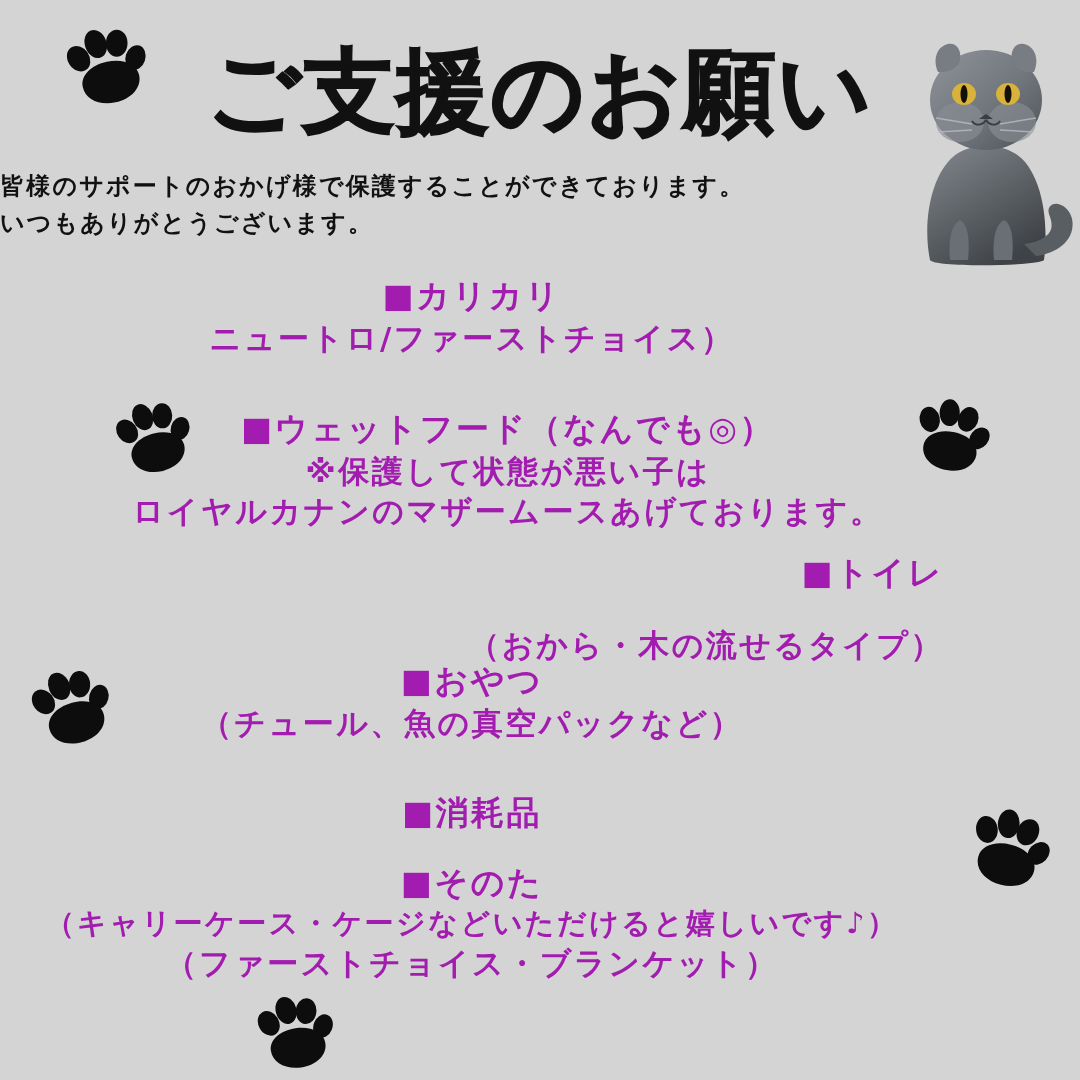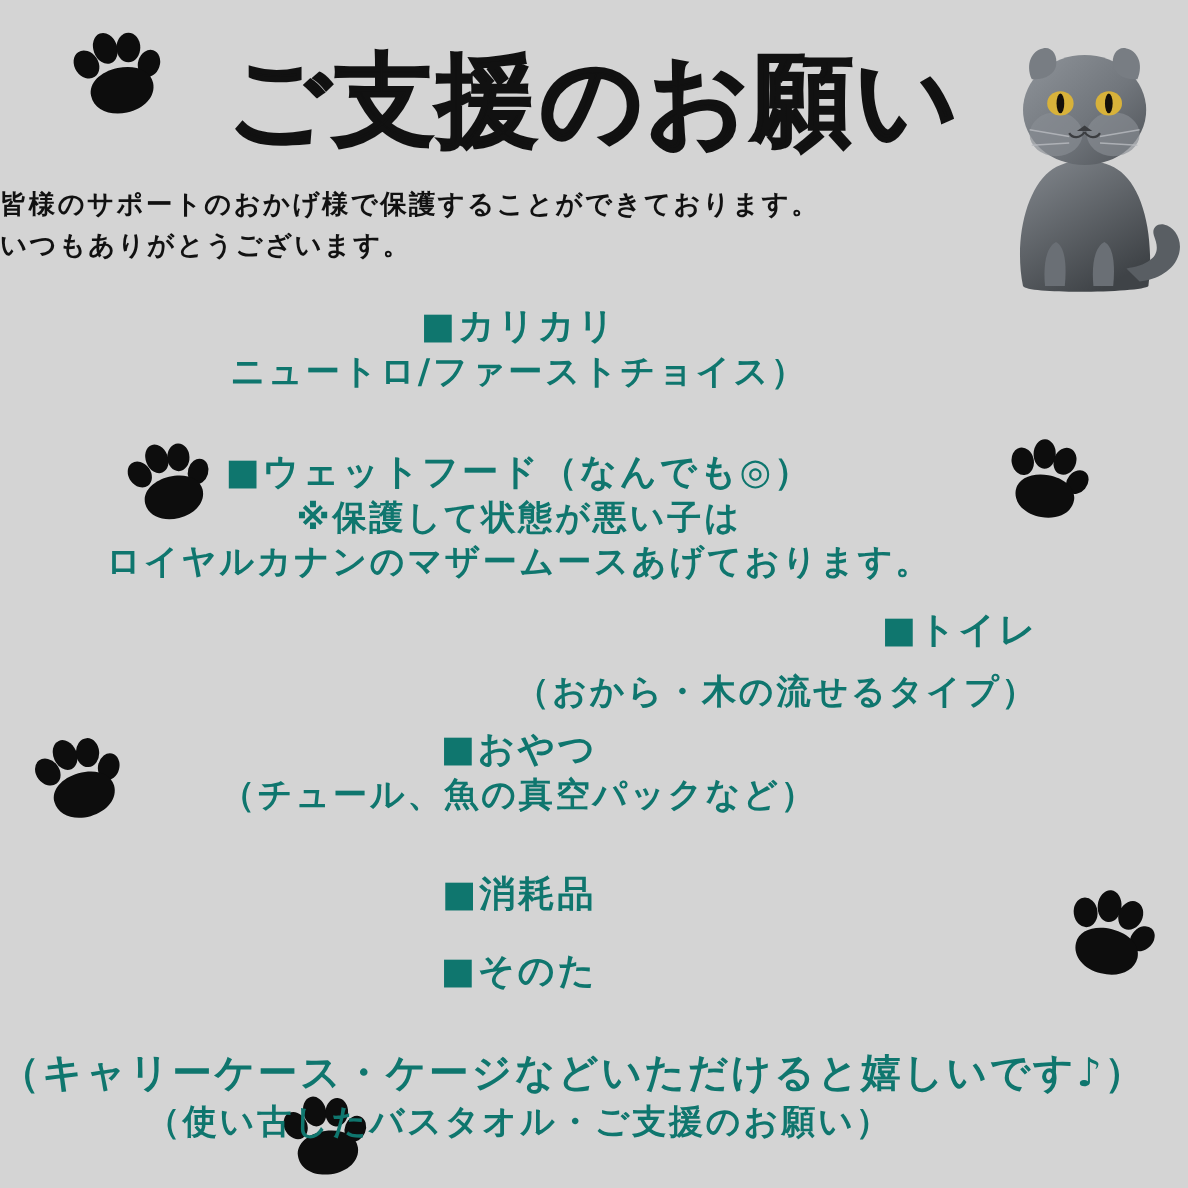--- a/index.html
+++ b/index.html
@@ -63,34 +63,34 @@
     color: #111111;
     font-weight: 700;
   }
   .subtitle div { white-space: nowrap; }
 
   .body-block {
     position: absolute;
     left: 0;
     width: 944px;
     text-align: center;
-    color: #0f766e;
+    color: #a21caf;
     font-weight: 700;
     letter-spacing: 2.5px;
   }
   .body-block .line {
     white-space: nowrap;
     line-height: 1.30;
   }
   .s-lg { font-size: 33px; }
   .s-md { font-size: 31px; }
-  .s-sm { font-size: 36px; margin-top: 48px; }
+  .s-sm { font-size: 29px; }
 
   #b1 { top: 275px; }
-  #b2 { top: 408px; }
+  #b2 { top: 408px; padding-left: 36px; }
   #b3 { top: 552px; text-align: right; }
   #b4 { top: 660px; }
   #b5 { top: 760px; margin-top: 32px; }
   #b6 { top: 862px; }
 </style>
 </head>
 <body>
 
 <div class="poster">
 
@@ -208,31 +208,31 @@
   </div>
 
   <div class="body-block" id="b2">
     <div class="line s-lg">■ウェットフード（なんでも◎）</div>
     <div class="line s-md">※保護して状態が悪い子は</div>
     <div class="line s-md">ロイヤルカナンのマザームースあげております。</div>
   </div>
 
   <div class="body-block" id="b3">
     <div class="line s-lg">■トイレ</div>
-    <div class="line s-md" style="margin-top:14px;">（おから・木の流せるタイプ）</div>
+    <div class="line s-md" style="margin-top:30px;">（おから・木の流せるタイプ）</div>
   </div>
 
   <div class="body-block" id="b4">
     <div class="line s-lg">■おやつ</div>
     <div class="line s-md">（チュール、魚の真空パックなど）</div>
   </div>
 
   <div class="body-block" id="b5">
     <div class="line s-lg">■消耗品</div>
   </div>
 
   <div class="body-block" id="b6">
     <div class="line s-lg">■そのた</div>
     <div class="line s-sm">（キャリーケース・ケージなどいただけると嬉しいです♪）</div>
-    <div class="line s-md">（使い古したバスタオル・ご支援のお願い）</div>
+    <div class="line s-md">（ファーストチョイス・ブランケット）</div>
   </div>
 
 </div>
 
 </body></html>

